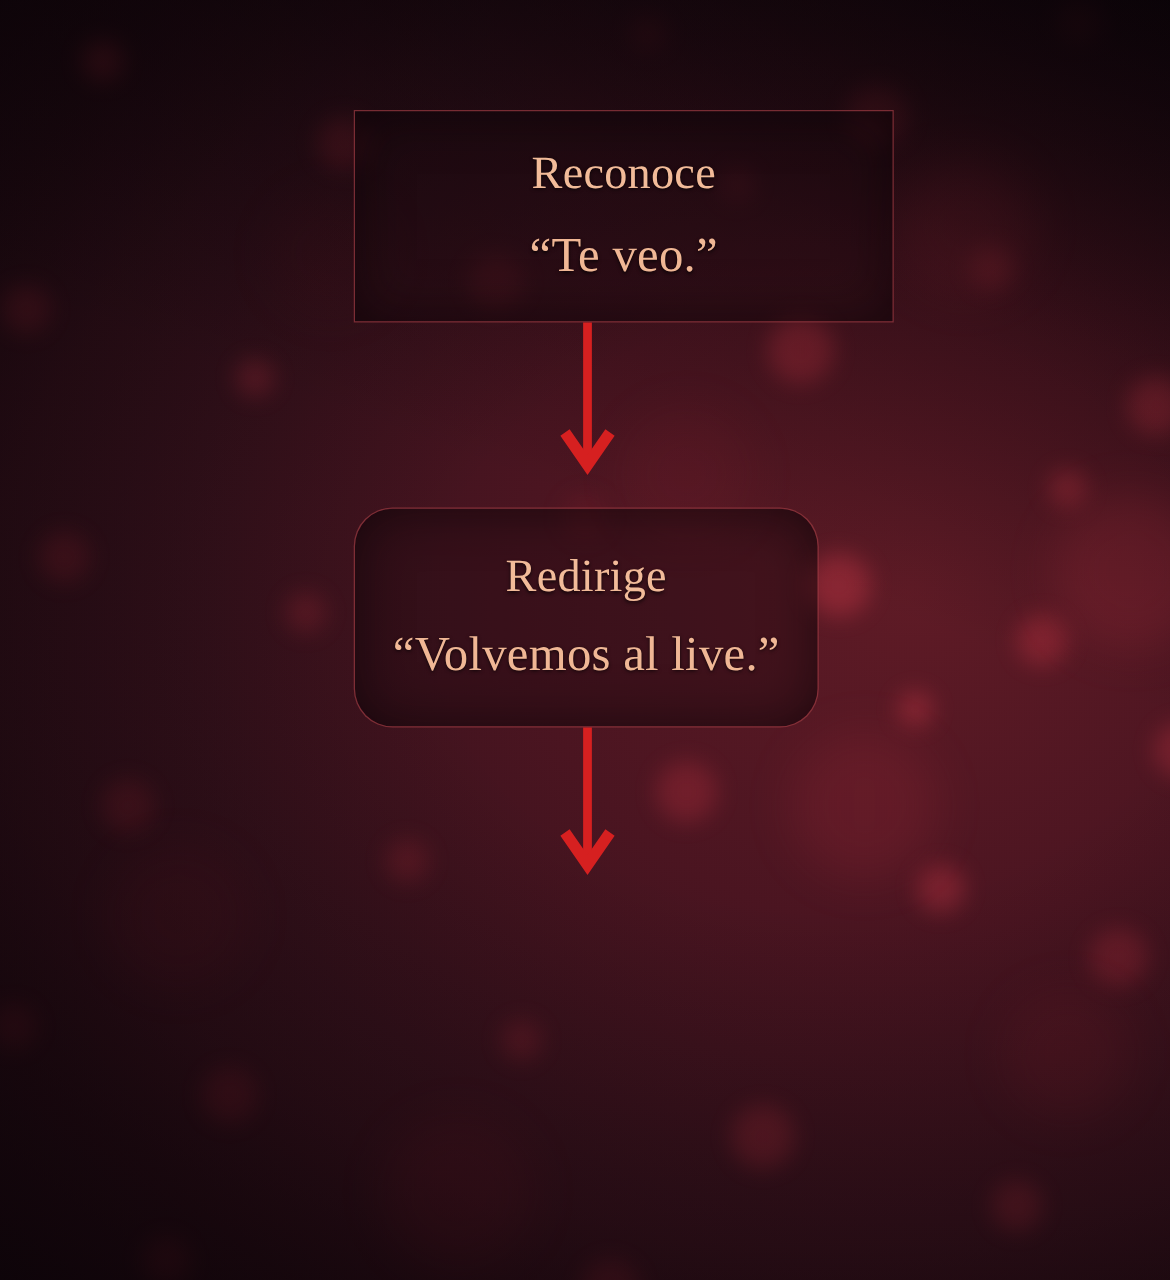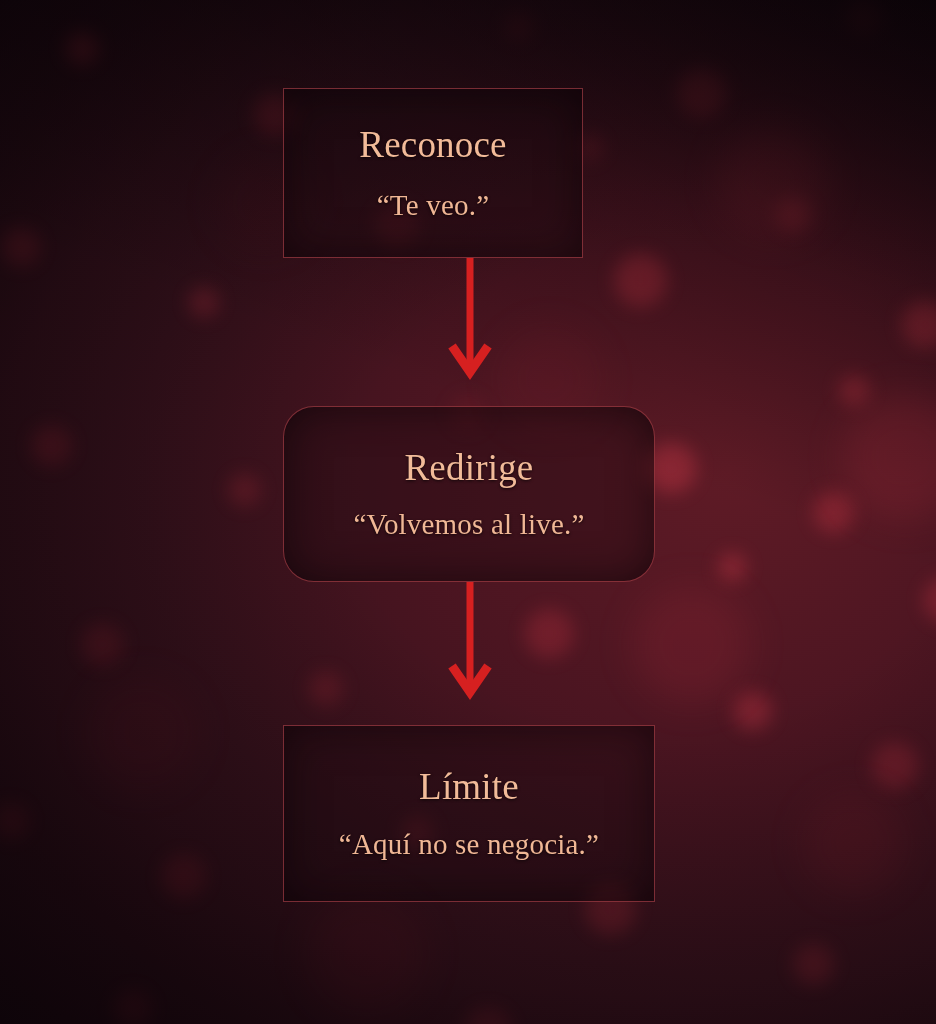--- a/index.html
+++ b/index.html
@@ -78,33 +78,33 @@
     color: #f2bb99;
     font-size: 37px;
     line-height: 1.04;
     letter-spacing: 0.2px;
     text-shadow: 0 1px 3px rgba(0,0,0,0.72);
     white-space: nowrap;
   }
 
   .node-quote {
     color: #f0b795;
-    font-size: 29px;
+    font-size: 39px;
     line-height: 1.04;
     letter-spacing: 0.2px;
     text-shadow: 0 1px 3px rgba(0,0,0,0.72);
     white-space: nowrap;
   }
 
   
   .arrow { position: absolute; }
   .arrow svg { display: block; overflow: visible; }
 
   
-  #node-1 { left: 283px; top: 88px;  width: 300px; height: 170px; }
+  #node-1 { left: 283px; top: 88px;  width: 432px; height: 170px; }
   #node-2 { left: 283px; top: 406px; width: 372px; height: 176px; border-radius: 31px; }
   #node-3 { left: 283px; top: 725px; width: 372px; height: 177px; }
 
   #node-1 .node-title { margin-bottom: 26px; }
   #node-2 .node-title { margin-bottom: 22px; }
   #node-3 .node-title { margin-bottom: 22px; }
 
   #arrow-1 { left: 440px; top: 258px; width: 60px; height: 120px; }
   #arrow-2 { left: 440px; top: 582px; width: 60px; height: 116px; }
 </style>
@@ -181,18 +181,14 @@
     <div class="node-quote">“Volvemos al live.”</div>
   </div>
 
   <div class="arrow" id="arrow-2">
     <svg width="60" height="116" viewBox="0 0 60 116" aria-hidden="true">
       <line x1="30" y1="0" x2="30" y2="108" stroke="#d62020" stroke-width="7"></line>
       <path d="M 12 84 L 30 110 L 48 84" fill="none" stroke="#d62020" stroke-width="9" stroke-linecap="butt" stroke-linejoin="miter"></path>
     </svg>
   </div>
 
-  <div class="node" id="node-3">
-    <div class="node-title">Límite</div>
-    <div class="node-quote">“Aquí no se negocia.”</div>
-  </div>
 
 </div>
 
 </body></html>

